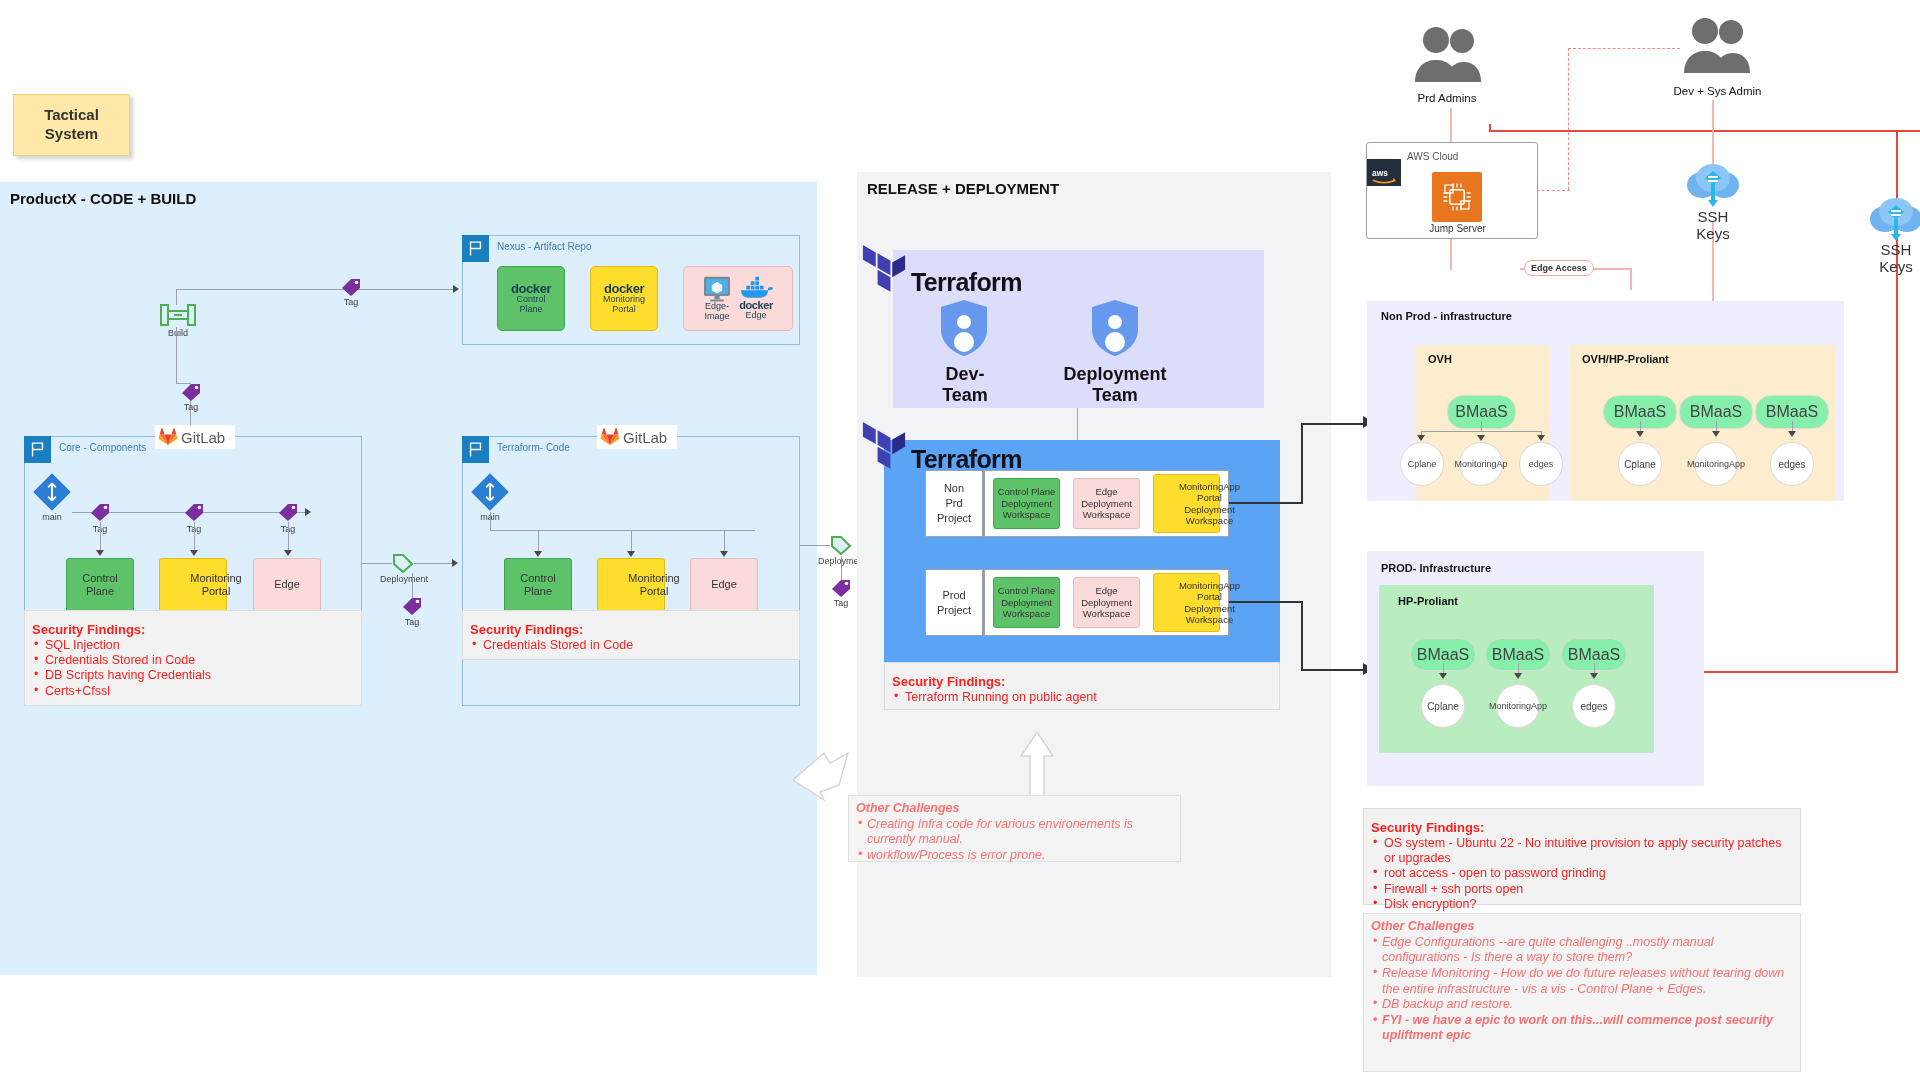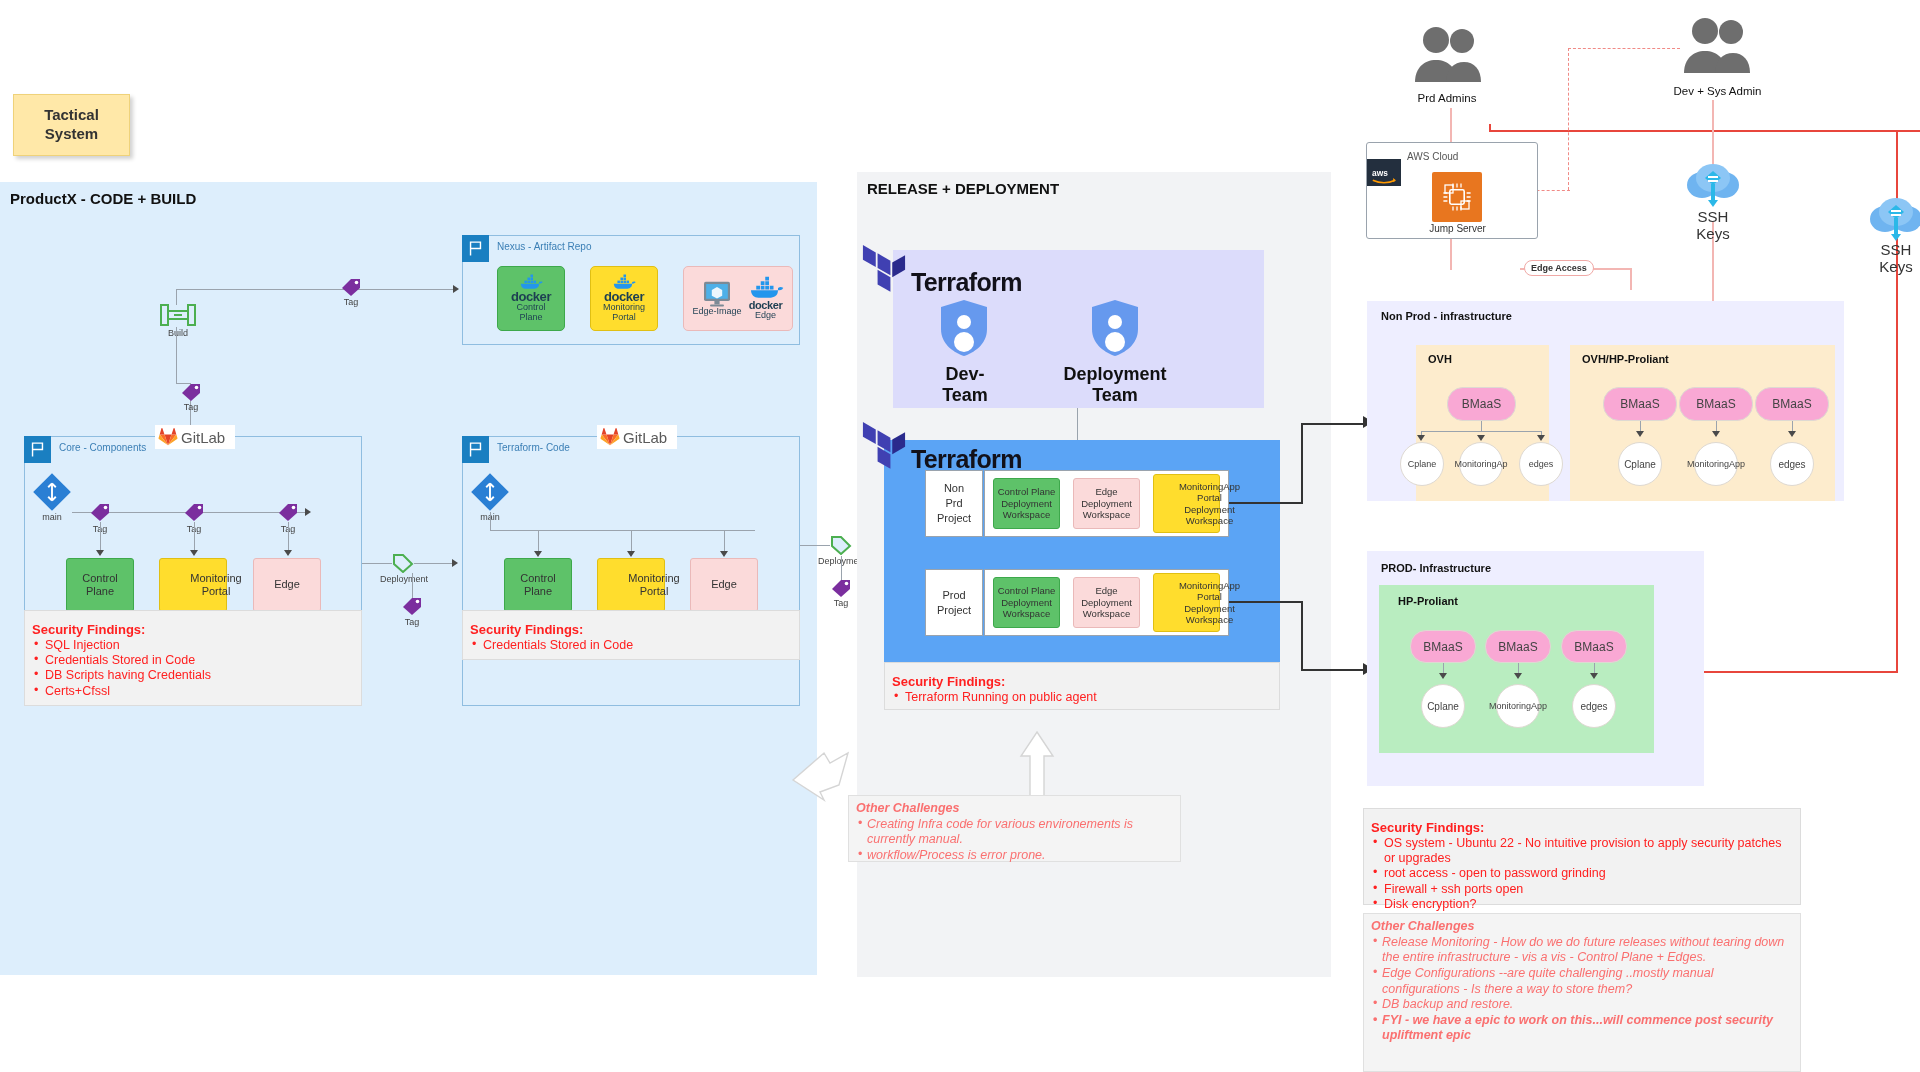--- a/index.html
+++ b/index.html
@@ -59,21 +59,21 @@
   }
   .green { background:#5ec269; border:1px solid #3da84b; }
   .yellow{ background:#ffdd2d; border:1px solid #e0bf13;padding-left:48px; }
   .pink  { background:#fbdada; border:1px solid #eab9b9; }
   .white-b{ background:#ffffff; border:1px solid #9aa3ad; }
 
   
   .dockcard {
     position:absolute; border-radius:5px;
     display:flex; flex-direction:column; align-items:center;
-    justify-content:center; gap:0px; padding:7px;
+    justify-content:center; gap:0px; padding:20px;
   }
   .dockword {
     font-family:"Liberation Sans", sans-serif;
     font-weight:bold; color:#1d3f52; font-size:13px;
     letter-spacing:-0.4px; line-height:1;
   }
   .docksub { font-size:9px; color:#1d3f52; text-align:center; line-height:1.1; }
 
   
   .mini { position:absolute; font-size:9px; color:#444; text-align:center; }
@@ -136,23 +136,23 @@
   }
 
   
   .infra-panel { position:absolute; background:#eeeeff; }
   .infra-title { position:absolute; font-size:11px; font-weight:bold; color:#111; }
   .sub-cream { position:absolute; background:#fdeccd; }
   .sub-green { position:absolute; background:#b9edc0; }
   .sub-title { position:absolute; font-size:11px; font-weight:bold; color:#111; }
 
   .bmaas {
-    position:absolute; background:#f9a8d4; border:1px solid #ded9d2;
+    position:absolute; background:#86efac; border:1px solid #ded9d2;
     border-radius:16px; display:flex; align-items:center; justify-content:center;
-    font-size:12px; color:#444;
+    font-size:16px; color:#444;margin-top:8px;
   }
   .circ {
     position:absolute; background:#fff; border:1px solid #ded9d2;
     border-radius:50%; display:flex; align-items:center; justify-content:center;
     font-size:10px; color:#444; white-space:nowrap;
   }
 
   
   .tf-wrap { position:absolute; display:flex; align-items:center; gap:5px; }
   .tf-name { font-size:25px; font-weight:bold; color:#12111a; letter-spacing:-0.6px;margin-top:30px; }
@@ -724,18 +724,18 @@
     <li>OS system - Ubuntu 22 - No intuitive provision to apply security patches or upgrades</li>
     <li>root access - open to password grinding</li>
     <li>Firewall + ssh ports open</li>
     <li>Disk encryption?</li>
   </ul>
 </div>
 
 <div class="challenges" style="left:1363px;top:913px;width:438px;height:159px;">
   <div class="hd">Other Challenges</div>
   <ul>
+    <li>Edge Configurations --are quite challenging ..mostly manual configurations - Is there a way to store them?</li>
     <li>Release Monitoring -  How do we do future releases without tearing down the entire infrastructure - vis a vis - Control Plane + Edges.</li>
-    <li>Edge Configurations --are quite challenging ..mostly manual configurations - Is there a way to store them?</li>
     <li>DB backup and restore.</li>
     <li class="bold">FYI - we have a epic to work on this...will commence post security upliftment epic</li>
   </ul>
 </div>
 
 </body></html>

